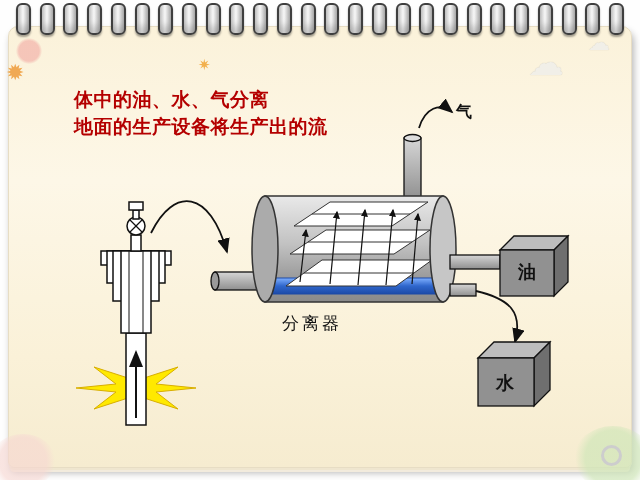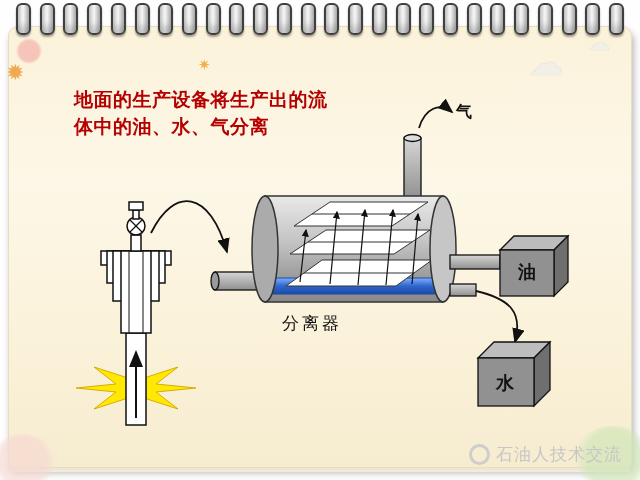--- a/index.html
+++ b/index.html
@@ -66,22 +66,22 @@
 
   <span class="decor sun"></span>
   <span class="decor burst">✹</span>
   <span class="decor star">✷</span>
   <span class="decor cloud1">☁</span>
   <span class="decor cloud2">☁</span>
   <div class="decor bushR"></div>
   <div class="decor blobL"></div>
 
   <div class="title">
+    <div>体中的油、水、气分离</div>
     <div>地面的生产设备将生产出的流</div>
-    <div>体中的油、水、气分离</div>
   </div>
 
   <svg class="diagram" viewBox="0 0 640 480">
     <defs>
       <marker id="arr" markerWidth="9" markerHeight="7" refX="7.5" refY="3.5" orient="auto">
         <path d="M0,0 L8.5,3.5 L0,7 z" fill="#111"></path>
       </marker>
       <marker id="arrS" markerWidth="7" markerHeight="6" refX="5.5" refY="3" orient="auto">
         <path d="M0,0 L6.5,3 L0,6 z" fill="#111"></path>
       </marker>
@@ -204,16 +204,15 @@
       <span class="ring"></span>
       <span class="ring"></span>
       <span class="ring"></span>
       <span class="ring"></span>
       <span class="ring"></span>
       <span class="ring"></span>
     </div>
 
   <div class="watermark">
     <span class="wm-icon"></span>
-    <span>石油人技术交流</span>
   </div>
 
 </div>
 
 </body></html>

